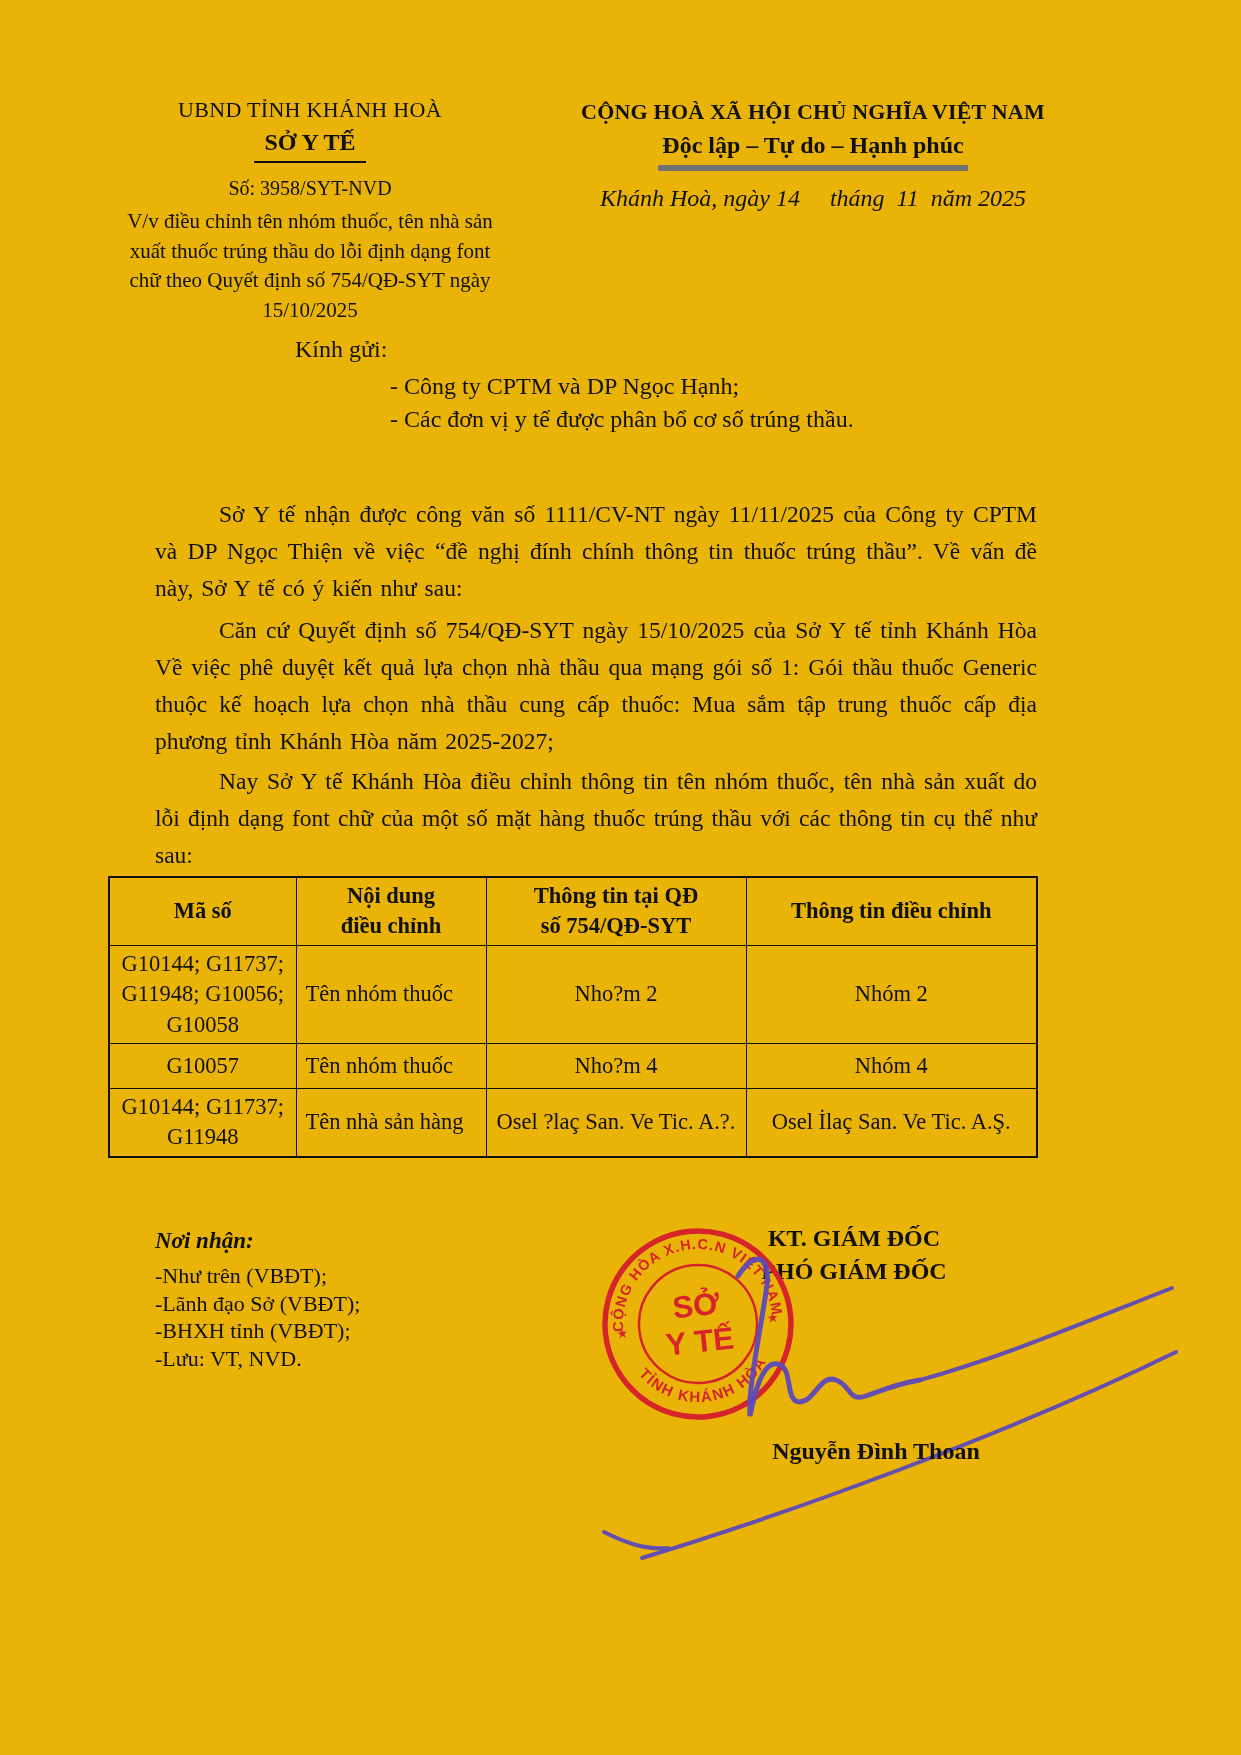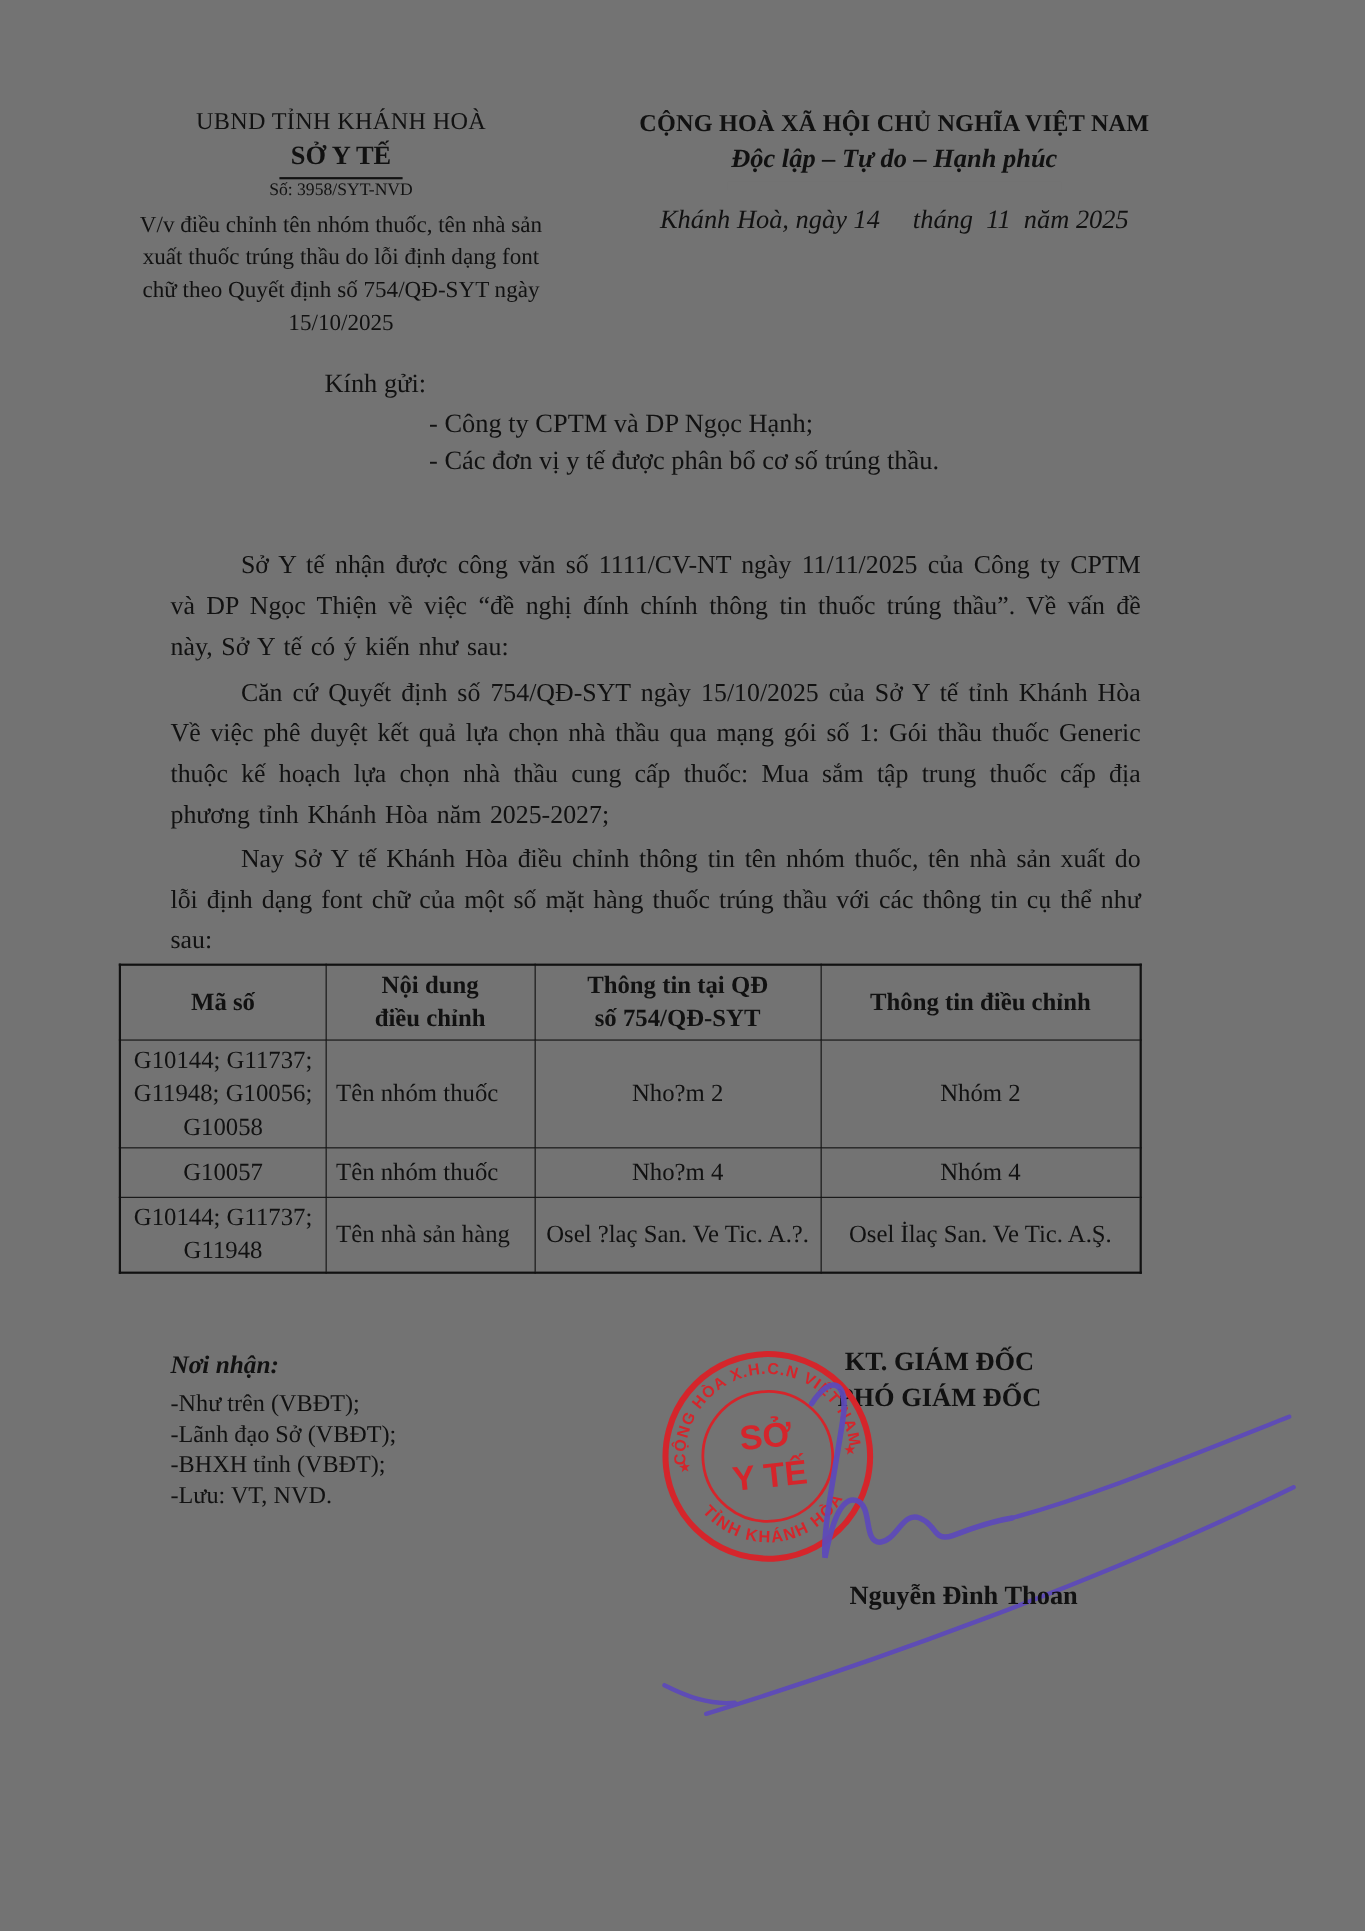--- a/index.html
+++ b/index.html
@@ -1,40 +1,40 @@
 <!DOCTYPE html>
 <html><head>
 <meta charset="utf-8">
 <style>
   html,body{margin:0;padding:0;background:#ffffff;}
   .page{
     position:relative;
     width:1241px;height:1755px;
-    background:#737373;
+    background:#eab308;
     font-family:"Liberation Serif","DejaVu Serif",serif;
     color:#111;
     overflow:hidden;
   }
   
   .hdr-left{
     position:absolute;left:112px;top:96px;width:396px;
     text-align:center;line-height:1.3;
   }
   .hdr-left .org-parent{font-size:22px;letter-spacing:.3px;}
   .hdr-left .org{font-size:24px;font-weight:bold;margin-top:2px;}
   .hdr-left .org span{display:inline-block;border-bottom:2px solid #111;padding:0 10px 3px;}
-  .hdr-left .doc-no{font-size:16px;}
+  .hdr-left .doc-no{font-size:20px;margin-top:12px;}
   .hdr-left .subject{font-size:21px;margin-top:6px;line-height:1.42;}
   .hdr-right{
     position:absolute;left:530px;top:98px;width:566px;
     text-align:center;line-height:1.3;
   }
   .hdr-right .motto1{font-size:22px;font-weight:bold;letter-spacing:.2px;}
   .hdr-right .motto2{font-size:24px;font-weight:bold;margin-top:3px;}
-  .hdr-right .motto2 span{display:inline-block;border-bottom:8px solid #737373;padding:0 4px 4px;font-style:italic;}
+  .hdr-right .motto2 span{display:inline-block;border-bottom:6px solid #737373;padding:0 4px 4px;}
   .hdr-right .dateline{font-size:24px;font-style:italic;margin-top:12px;white-space:pre;}
   
   .kinhgui{position:absolute;left:295px;top:336px;font-size:24px;}
   .recips{position:absolute;left:390px;top:370px;font-size:24px;line-height:33px;}
   .para{
     position:absolute;left:155px;width:882px;
     font-size:23.5px;line-height:37px;
     text-align:justify;text-indent:64px;
     word-spacing:2px;
   }

